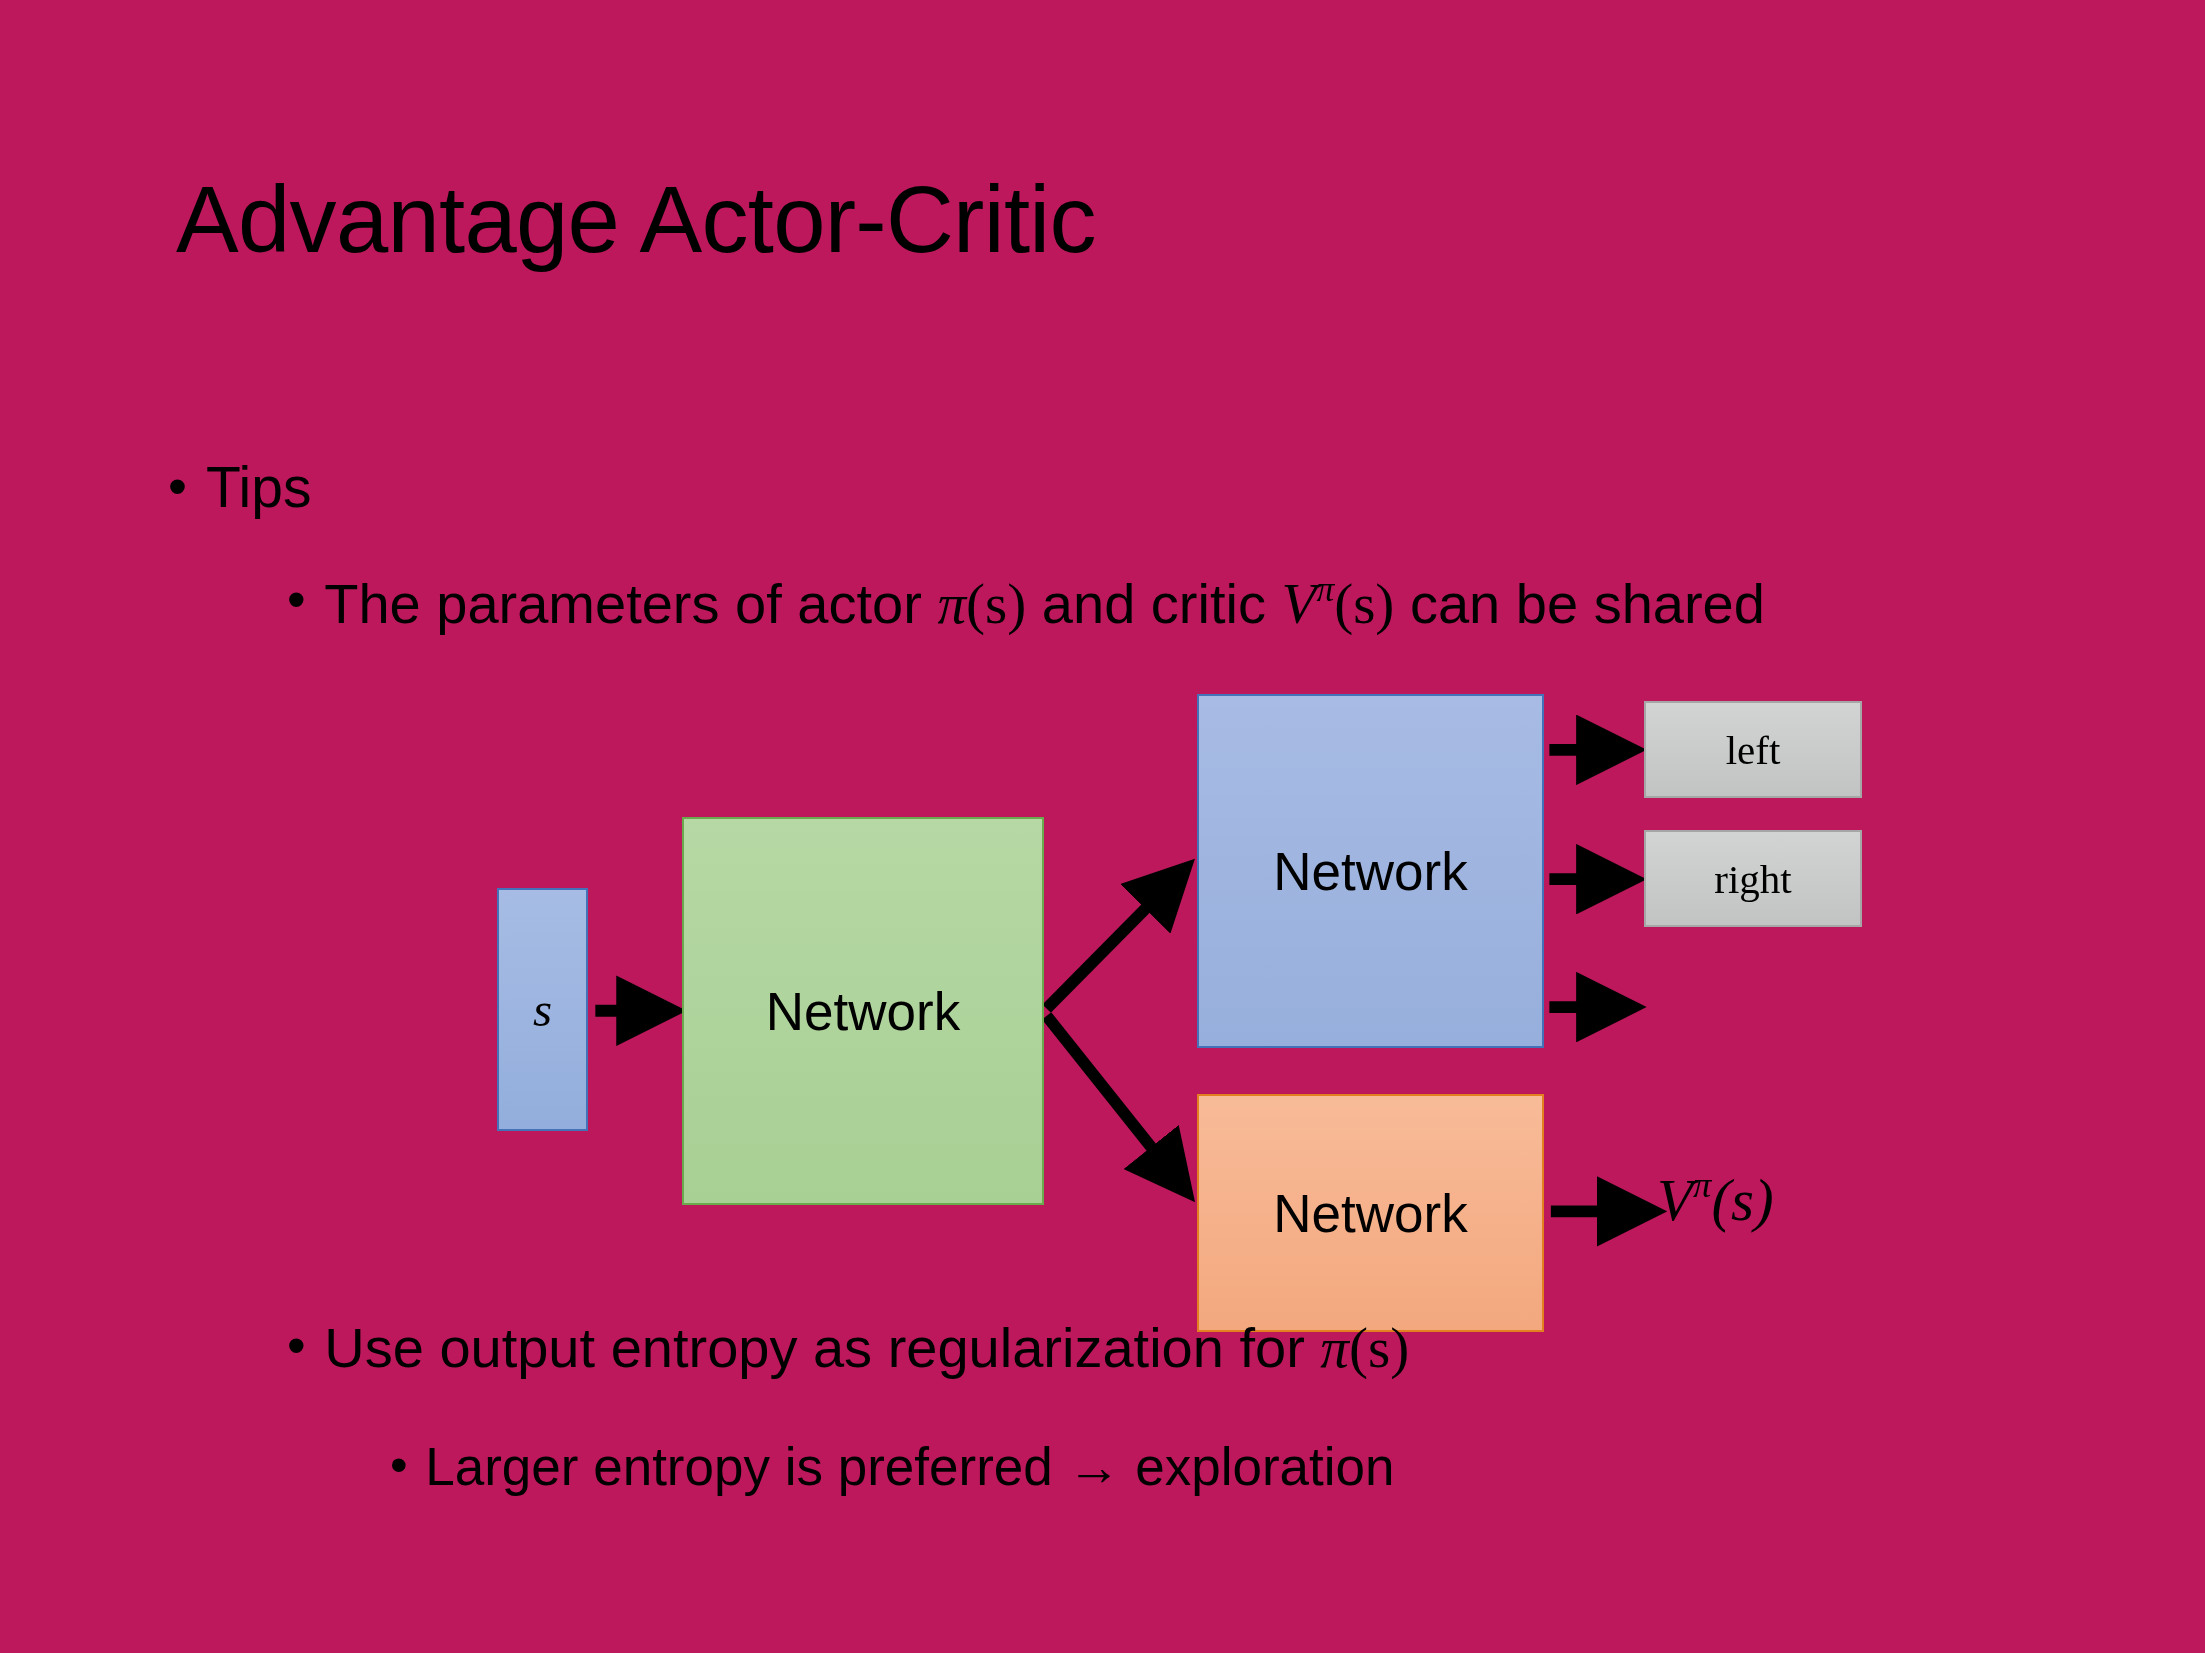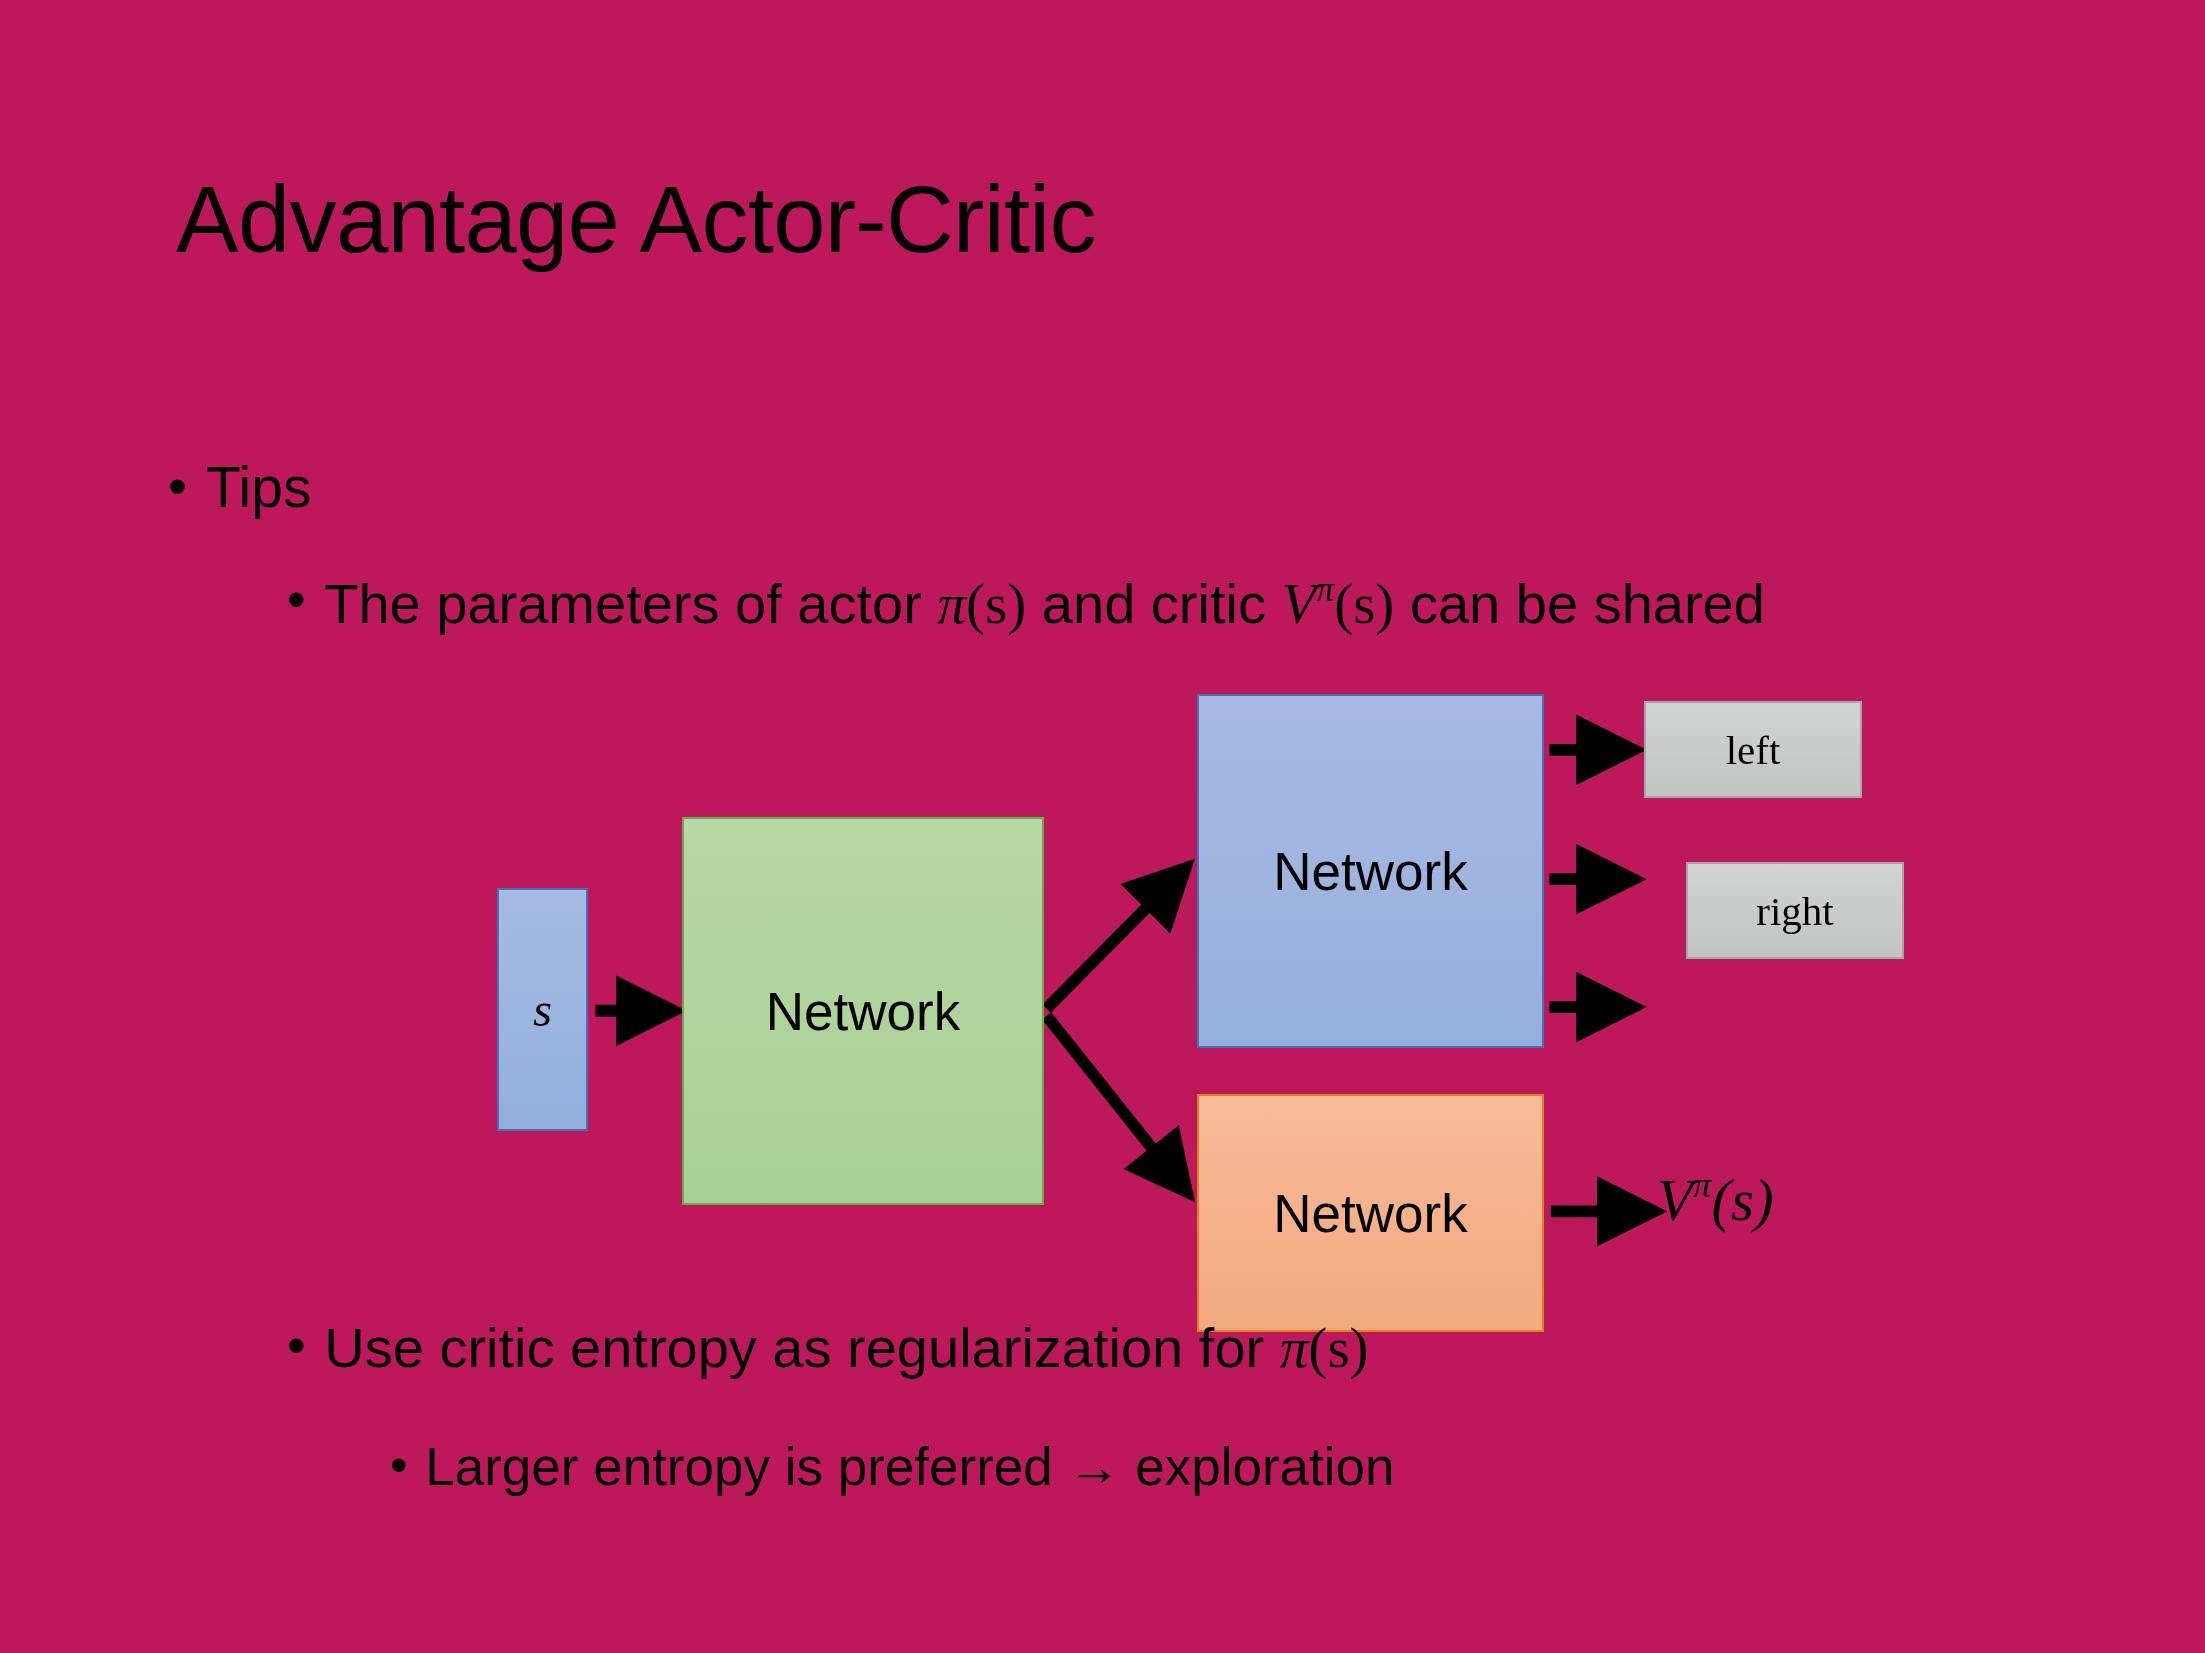--- a/index.html
+++ b/index.html
@@ -142,21 +142,21 @@
   .out-box {
     left: 1644px;
     width: 218px;
     height: 97px;
     background: linear-gradient(to bottom, #d2d4d4, #c2c4c4);
     border: 2.2px solid #a6a6a6;
     font-family: "Liberation Serif", serif;
     font-size: 41px;
   }
   #out-left  { top: 701px; }
-  #out-right { top: 862px; margin-left: 42px; }
+  #out-right { top: 830px; }
   #out-fire  { top: 957px; }
 
   
   #v-out {
     position: absolute;
     left: 1657px;
     top: 1163px;
     font-family: "Liberation Serif", serif;
     font-style: italic;
     font-size: 59px;
@@ -234,21 +234,21 @@
     </div>
     <div class="box out-box" id="out-right">
       <span>right</span>
     </div>
 
     <div id="v-out"><span>V</span><span class="sup">π</span><span style="font-style:italic">(s)</span></div>
   </div>
 
   <div class="bullet" id="b-entropy">
     <span class="dot">•</span>
-    <span class="txt"><span>Use critic entropy as regularization for </span><span class="mth"><span>π</span><span class="up">(s)</span></span></span>
+    <span class="txt"><span>Use output entropy as regularization for </span><span class="mth"><span>π</span><span class="up">(s)</span></span></span>
   </div>
 
   <div class="bullet" id="b-larger">
     <span class="dot">•</span>
     <span class="txt">Larger entropy is preferred → exploration</span>
   </div>
 
 </div>
 
 

